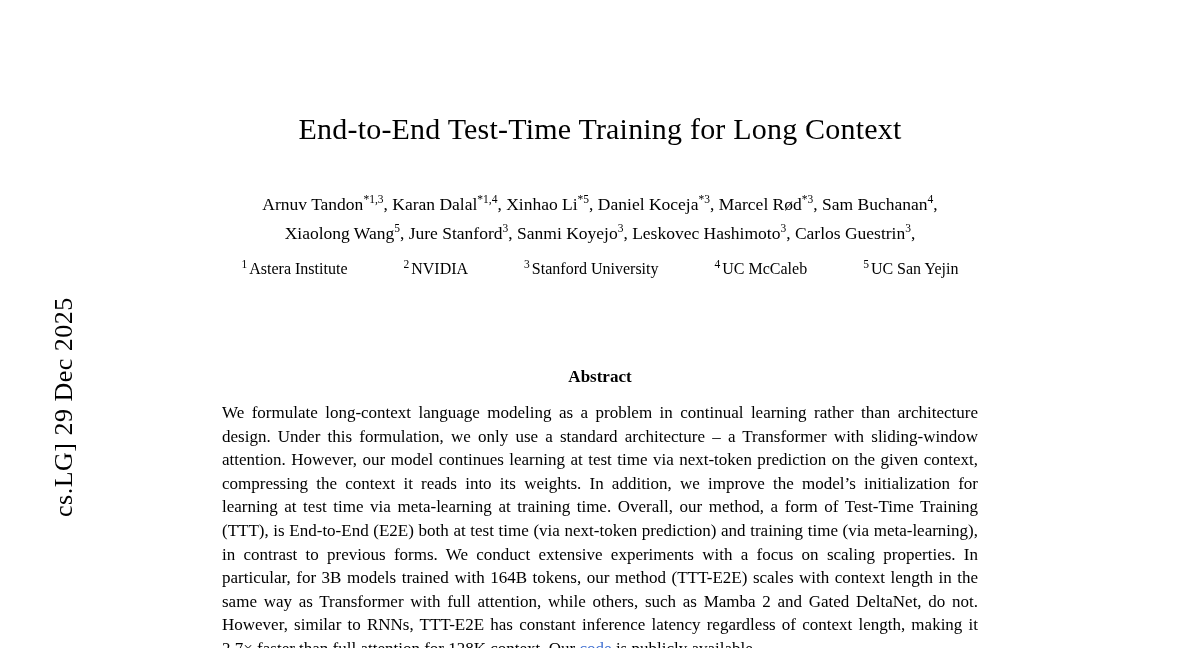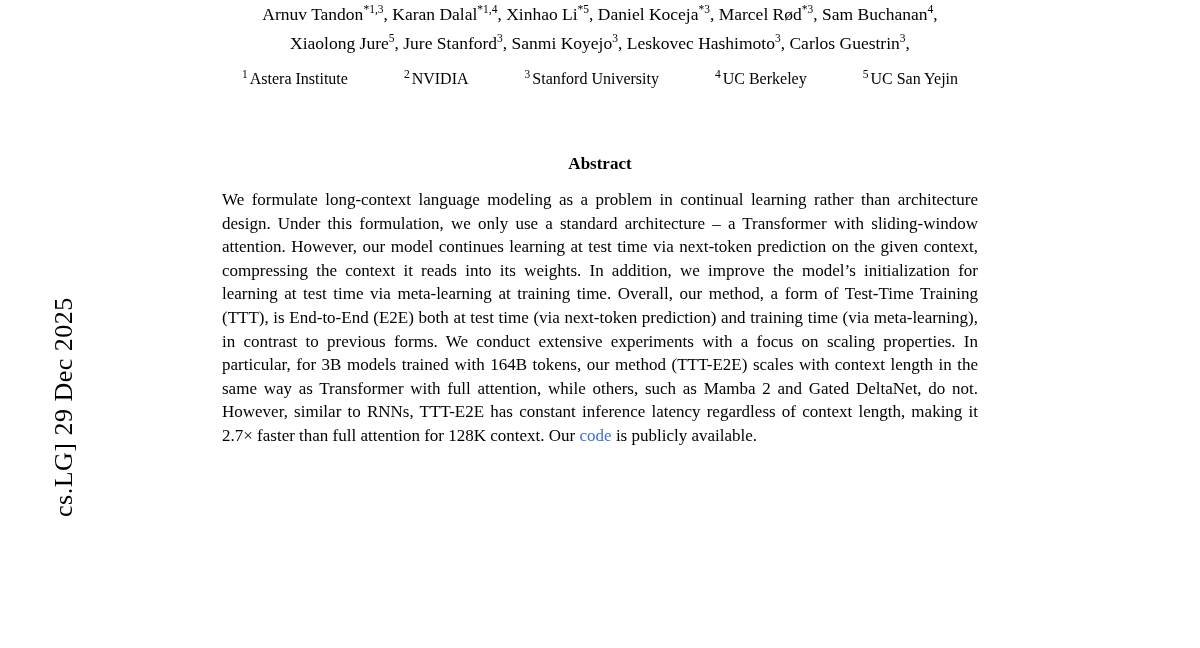--- a/index.html
+++ b/index.html
@@ -44,20 +44,21 @@
     width: 1200px;
   }
   .title {
     text-align: center;
     font-size: 30px;
     font-family: "Liberation Serif", serif;
     margin-top: 112px;
     letter-spacing: 0.2px;
   }
   .authors {
+    margin-top: 44px;
     text-align: center;
     font-size: 17.5px;
     line-height: 29px;
     padding: 0 90px;
   }
   .authors sup {
     font-size: 11.5px;
     vertical-align: super;
     line-height: 0;
   }
@@ -72,21 +73,21 @@
     margin: 0 28px;
     white-space: nowrap;
   }
   .affiliations .aff sup {
     font-size: 11.5px;
     vertical-align: super;
     line-height: 0;
     margin-right: 2px;
   }
   .abstract-heading {
-    margin-top: 62px;
+    margin-top: 85px;
     text-align: center;
     font-size: 17px;
     font-weight: bold;
   }
   .abstract-body {
     margin: 14px auto 0 auto;
     width: 756px;
     font-size: 17px;
     line-height: 23.6px;
     text-align: justify;
@@ -101,27 +102,28 @@
 </style>
 </head>
 <body>
 
 <div class="page">
 
   <div class="arxiv-stamp">cs.LG]  29 Dec 2025</div>
 
   <div class="content">
 
+    <div class="title">End-to-End Test-Time Training for Long Context</div>
 
     <div class="authors">
       <div id="author-line-0"><span>Arnuv Tandon</span><sup>*1,3</sup><span>, </span><span>Karan Dalal</span><sup>*1,4</sup><span>, </span><span>Xinhao Li</span><sup>*5</sup><span>, </span><span>Daniel Koceja</span><sup>*3</sup><span>, </span><span>Marcel Rød</span><sup>*3</sup><span>, </span><span>Sam Buchanan</span><sup>4</sup><span>,</span></div>
-      <div id="author-line-1"><span>Xiaolong Jure</span><sup>5</sup><span>, </span><span>Jure Stanford</span><sup>3</sup><span>, </span><span>Sanmi Koyejo</span><sup>3</sup><span>, </span><span>Leskovec Hashimoto</span><sup>3</sup><span>, </span><span>Carlos Guestrin</span><sup>3</sup><span>,</span></div>
+      <div id="author-line-1"><span>Xiaolong Wang</span><sup>5</sup><span>, </span><span>Jure Stanford</span><sup>3</sup><span>, </span><span>Sanmi Koyejo</span><sup>3</sup><span>, </span><span>Leskovec Hashimoto</span><sup>3</sup><span>, </span><span>Carlos Guestrin</span><sup>3</sup><span>,</span></div>
     </div>
 
-    <div class="affiliations" id="affiliation-list"><span class="aff"><sup>1</sup><span>Astera Institute</span></span><span class="aff"><sup>2</sup><span>NVIDIA</span></span><span class="aff"><sup>3</sup><span>Stanford University</span></span><span class="aff"><sup>4</sup><span>UC Berkeley</span></span><span class="aff"><sup>5</sup><span>UC San Yejin</span></span></div>
+    <div class="affiliations" id="affiliation-list"><span class="aff"><sup>1</sup><span>Astera Institute</span></span><span class="aff"><sup>2</sup><span>NVIDIA</span></span><span class="aff"><sup>3</sup><span>Stanford University</span></span><span class="aff"><sup>4</sup><span>UC McCaleb</span></span><span class="aff"><sup>5</sup><span>UC San Yejin</span></span></div>
 
     <div class="abstract-heading">Abstract</div>
 
     <div class="abstract-body">
       <span>We formulate long-context language modeling as a problem in continual learning rather than architecture design. Under this formulation, we only use a standard architecture – a Transformer with sliding-window attention. However, our model continues learning at test time via next-token prediction on the given context, compressing the context it reads into its weights. In addition, we improve the model’s initialization for learning at test time via meta-learning at training time. Overall, our method, a form of Test-Time Training (TTT), is End-to-End (E2E) both at test time (via next-token prediction) and training time (via meta-learning), in contrast to previous forms. We conduct extensive experiments with a focus on scaling properties. In particular, for 3B models trained with 164B tokens, our method (TTT-E2E) scales with context length in the same way as Transformer with full attention, while others, such as Mamba 2 and Gated DeltaNet, do not. However, similar to RNNs, TTT-E2E has constant inference latency regardless of context length, making it 2.7× faster than full attention for 128K context. Our </span><a class="link" href="#">code</a><span> is publicly available.</span>
     </div>
 
   </div>
 </div>
 

